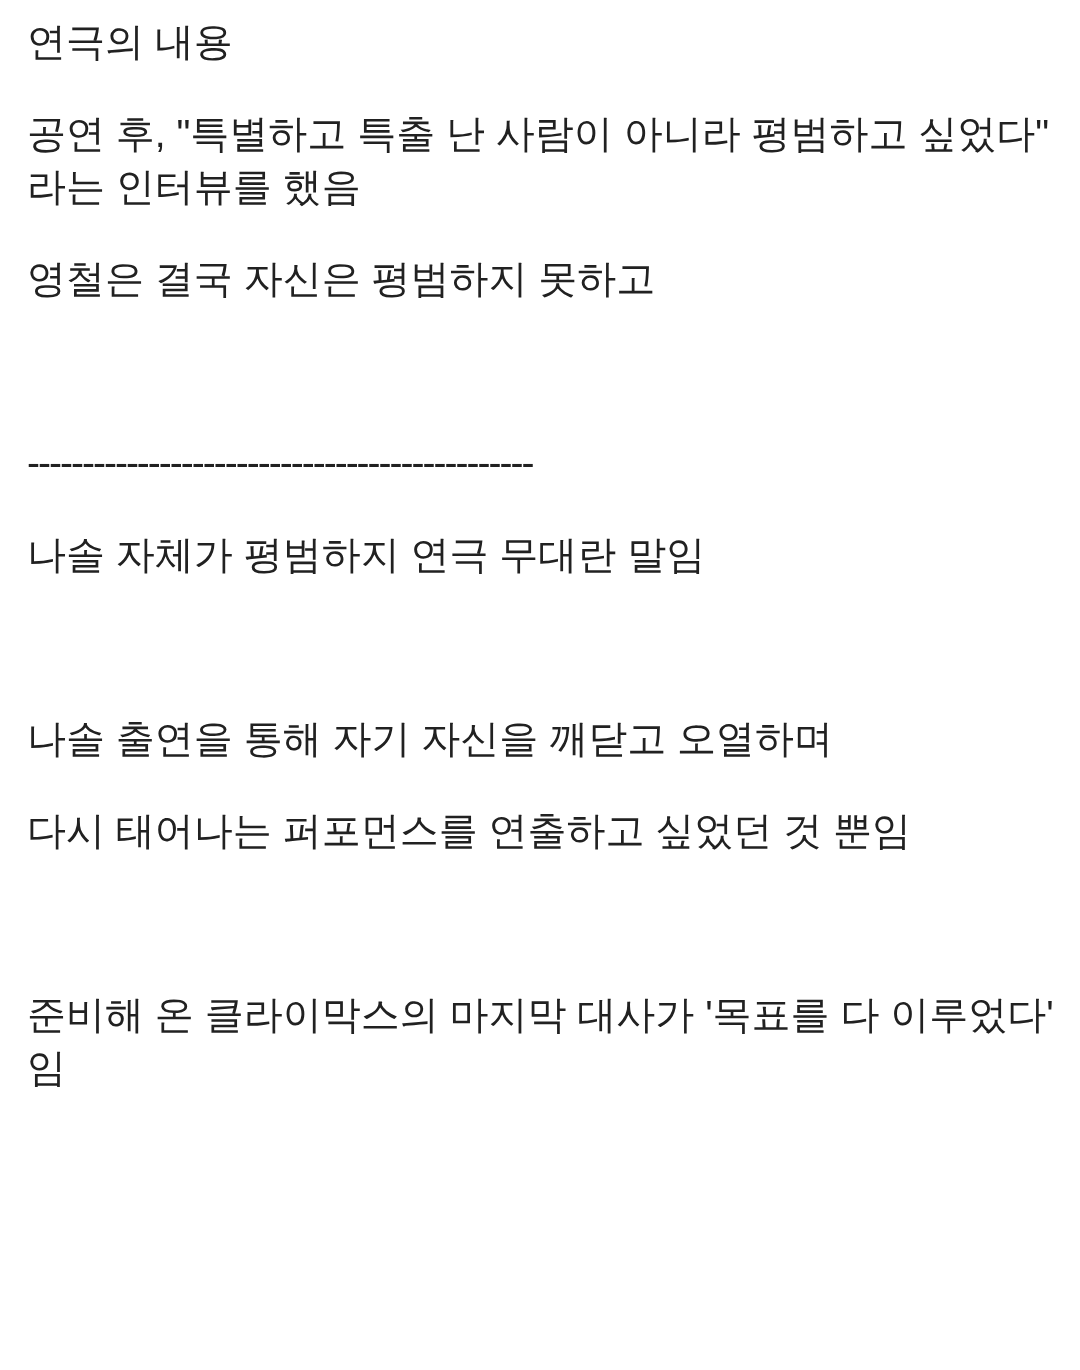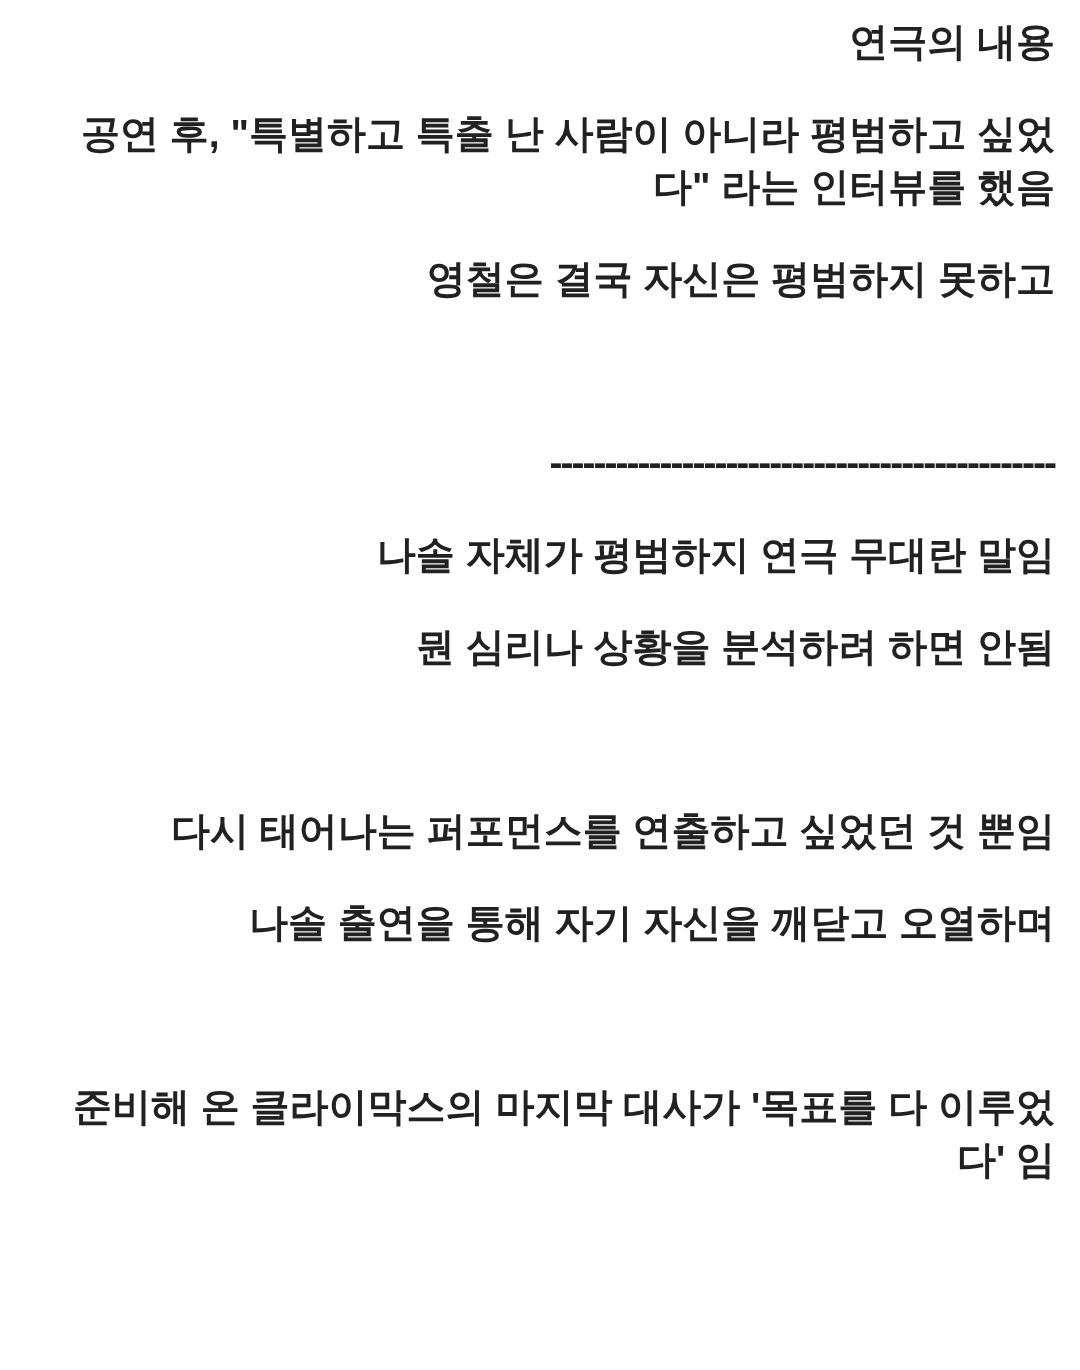--- a/index.html
+++ b/index.html
@@ -15,46 +15,44 @@
     background: #ffffff;
     padding: 15px 25px 40px 27px;
     font-family: "Liberation Sans", "DejaVu Sans", sans-serif;
     color: #212121;
     overflow: hidden;
   }
   .para {
     margin: 0 0 39px 0;
     font-size: 39px;
     line-height: 53px;
-    font-weight: 700;
+    font-weight: 400;
     color: #212121;
     word-break: normal;
     overflow-wrap: break-word;
     white-space: normal;
     letter-spacing: 0;
-    text-align: right;
   }
   .para.blank {
     
   }
   .para.divider {
     letter-spacing: -2px; 
   }
 </style>
 </head>
 <body>
 
 <div class="page">
   <div id="paragraphs">
       <p class="para">연극의 내용</p>
       <p class="para">공연 후, "특별하고 특출 난 사람이 아니라 평범하고 싶었다" 라는 인터뷰를 했음</p>
       <p class="para">영철은 결국 자신은 평범하지 못하고</p>
       <p class="para blank">&nbsp;</p>
       <p class="para divider">----------------------------------------------</p>
       <p class="para">나솔 자체가 평범하지 연극 무대란 말임</p>
-      <p class="para">뭔 심리나 상황을 분석하려 하면 안됨</p>
       <p class="para blank">&nbsp;</p>
+      <p class="para">나솔 출연을 통해 자기 자신을 깨닫고 오열하며</p>
       <p class="para">다시 태어나는 퍼포먼스를 연출하고 싶었던 것 뿐임</p>
-      <p class="para">나솔 출연을 통해 자기 자신을 깨닫고 오열하며</p>
       <p class="para blank">&nbsp;</p>
       <p class="para">준비해 온 클라이막스의 마지막 대사가 '목표를 다 이루었다' 임</p>
     </div>
 </div>
 
 </body></html>

